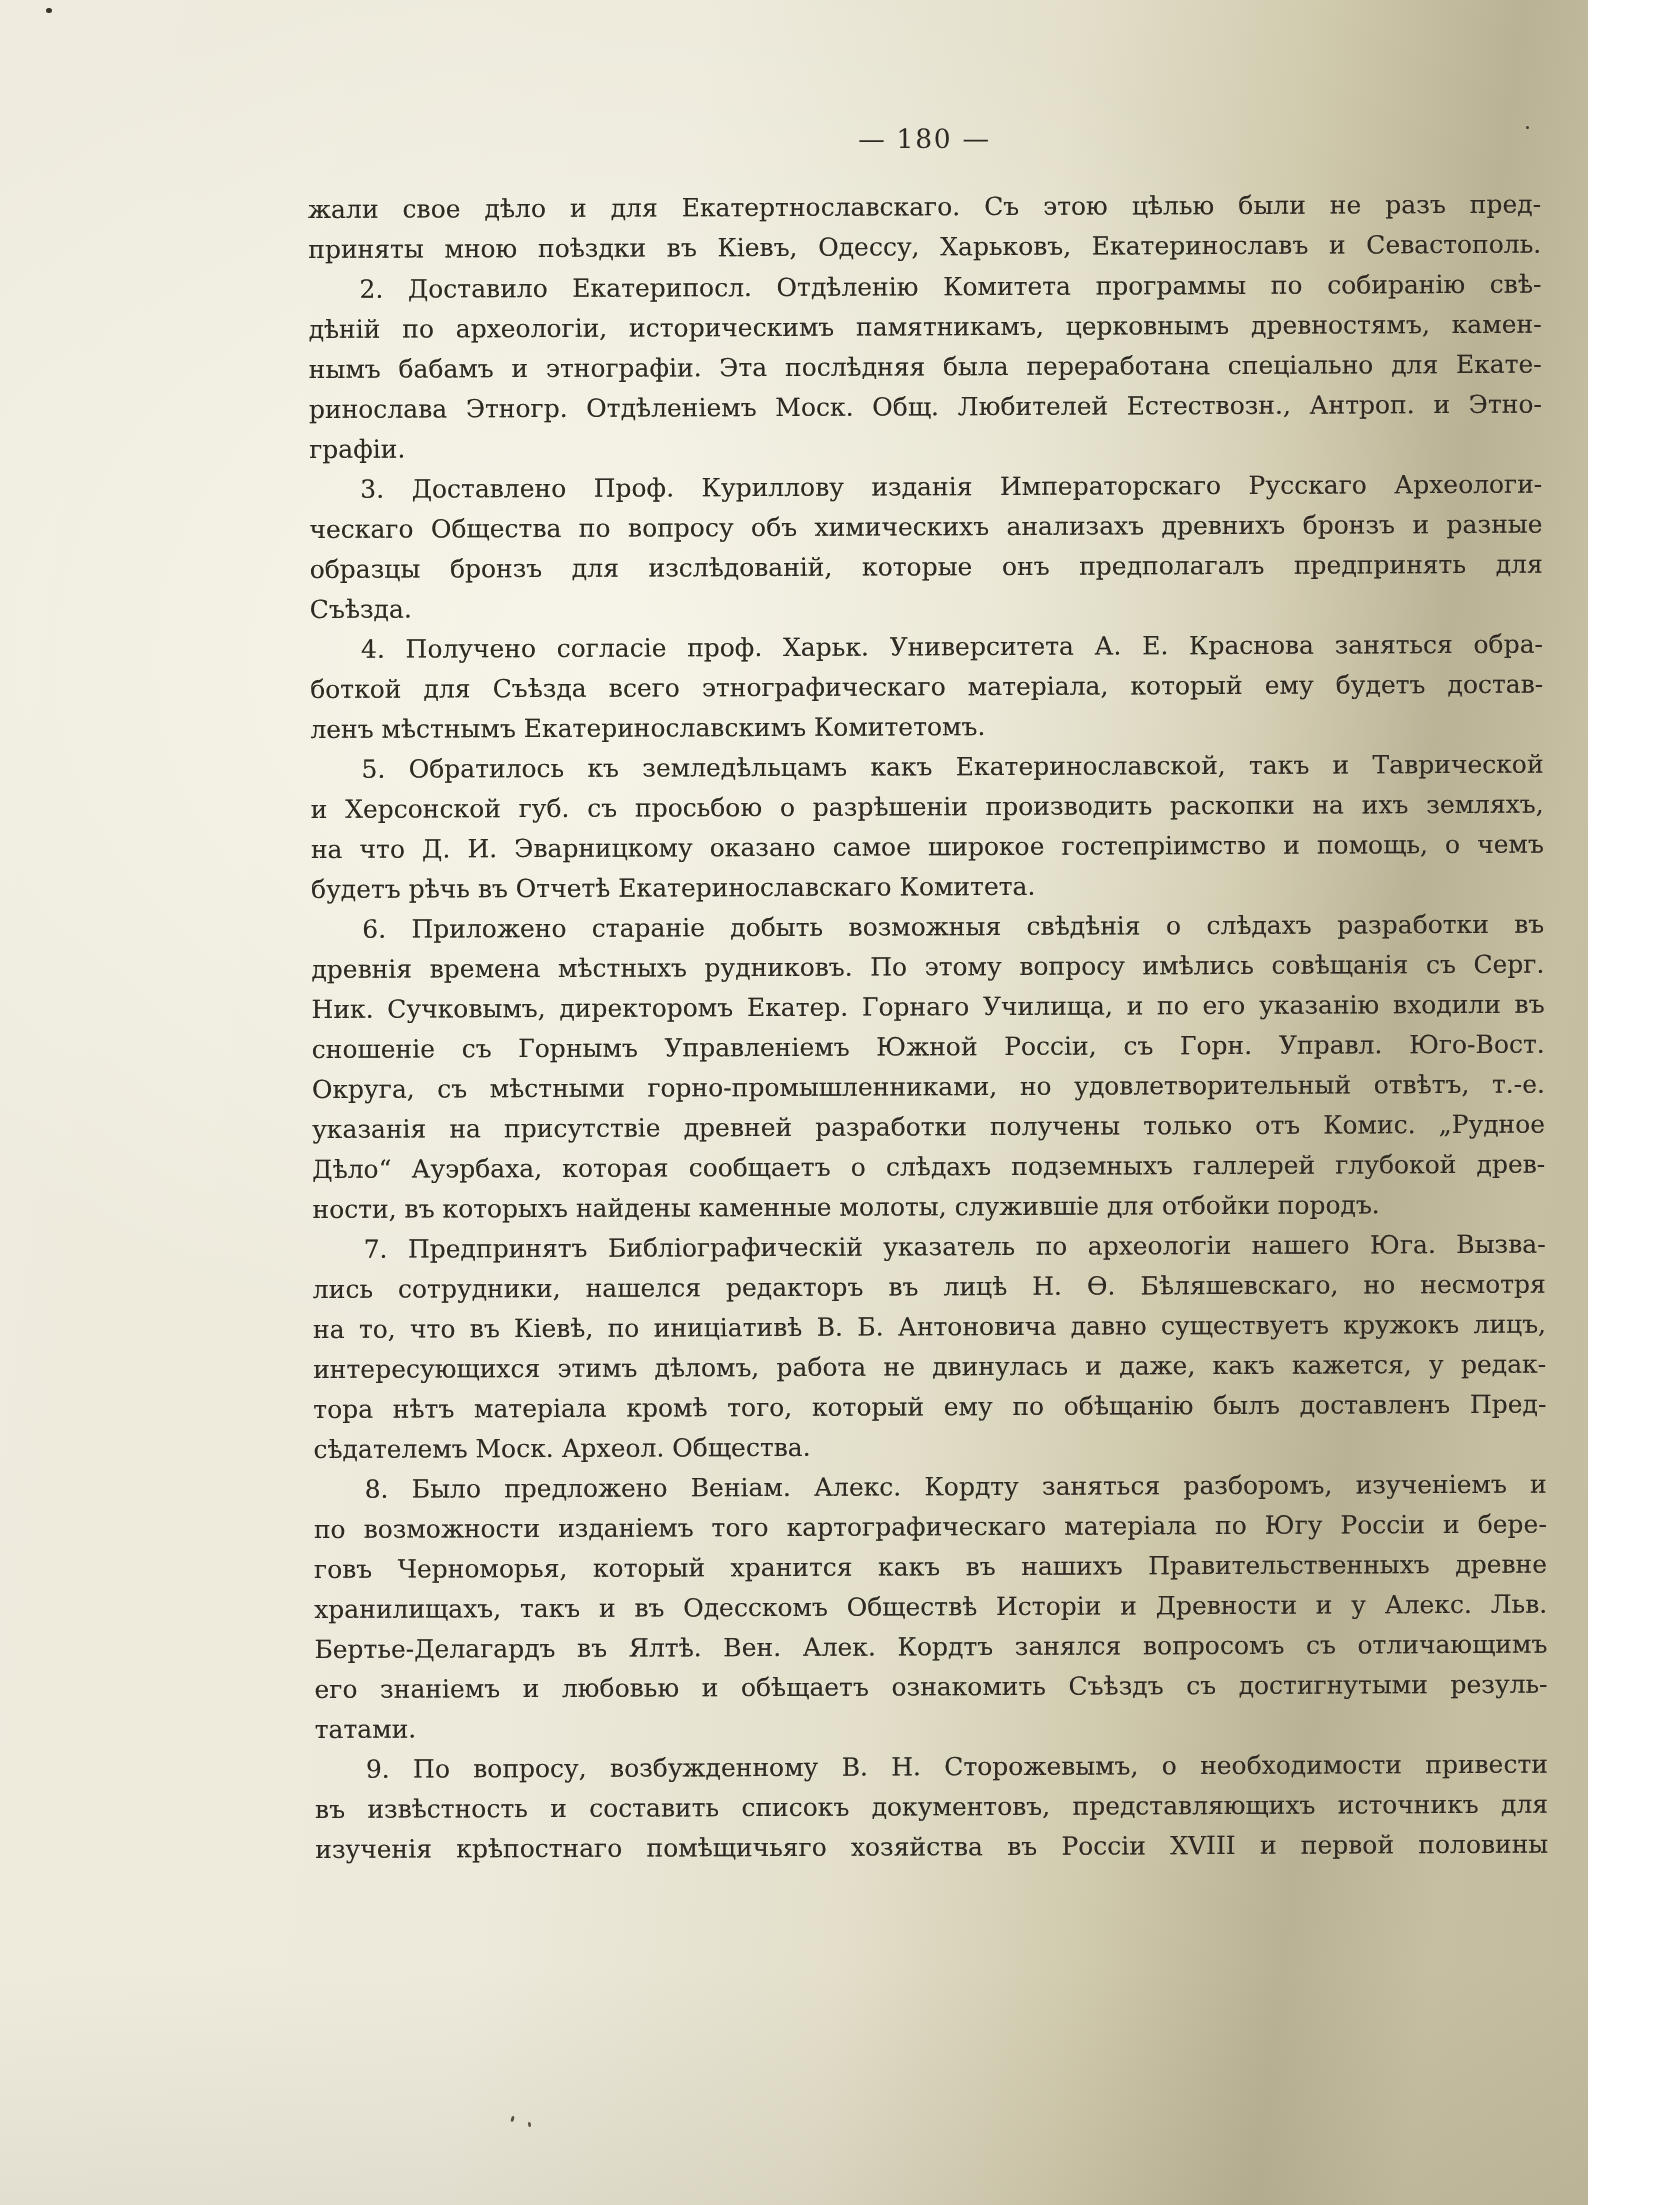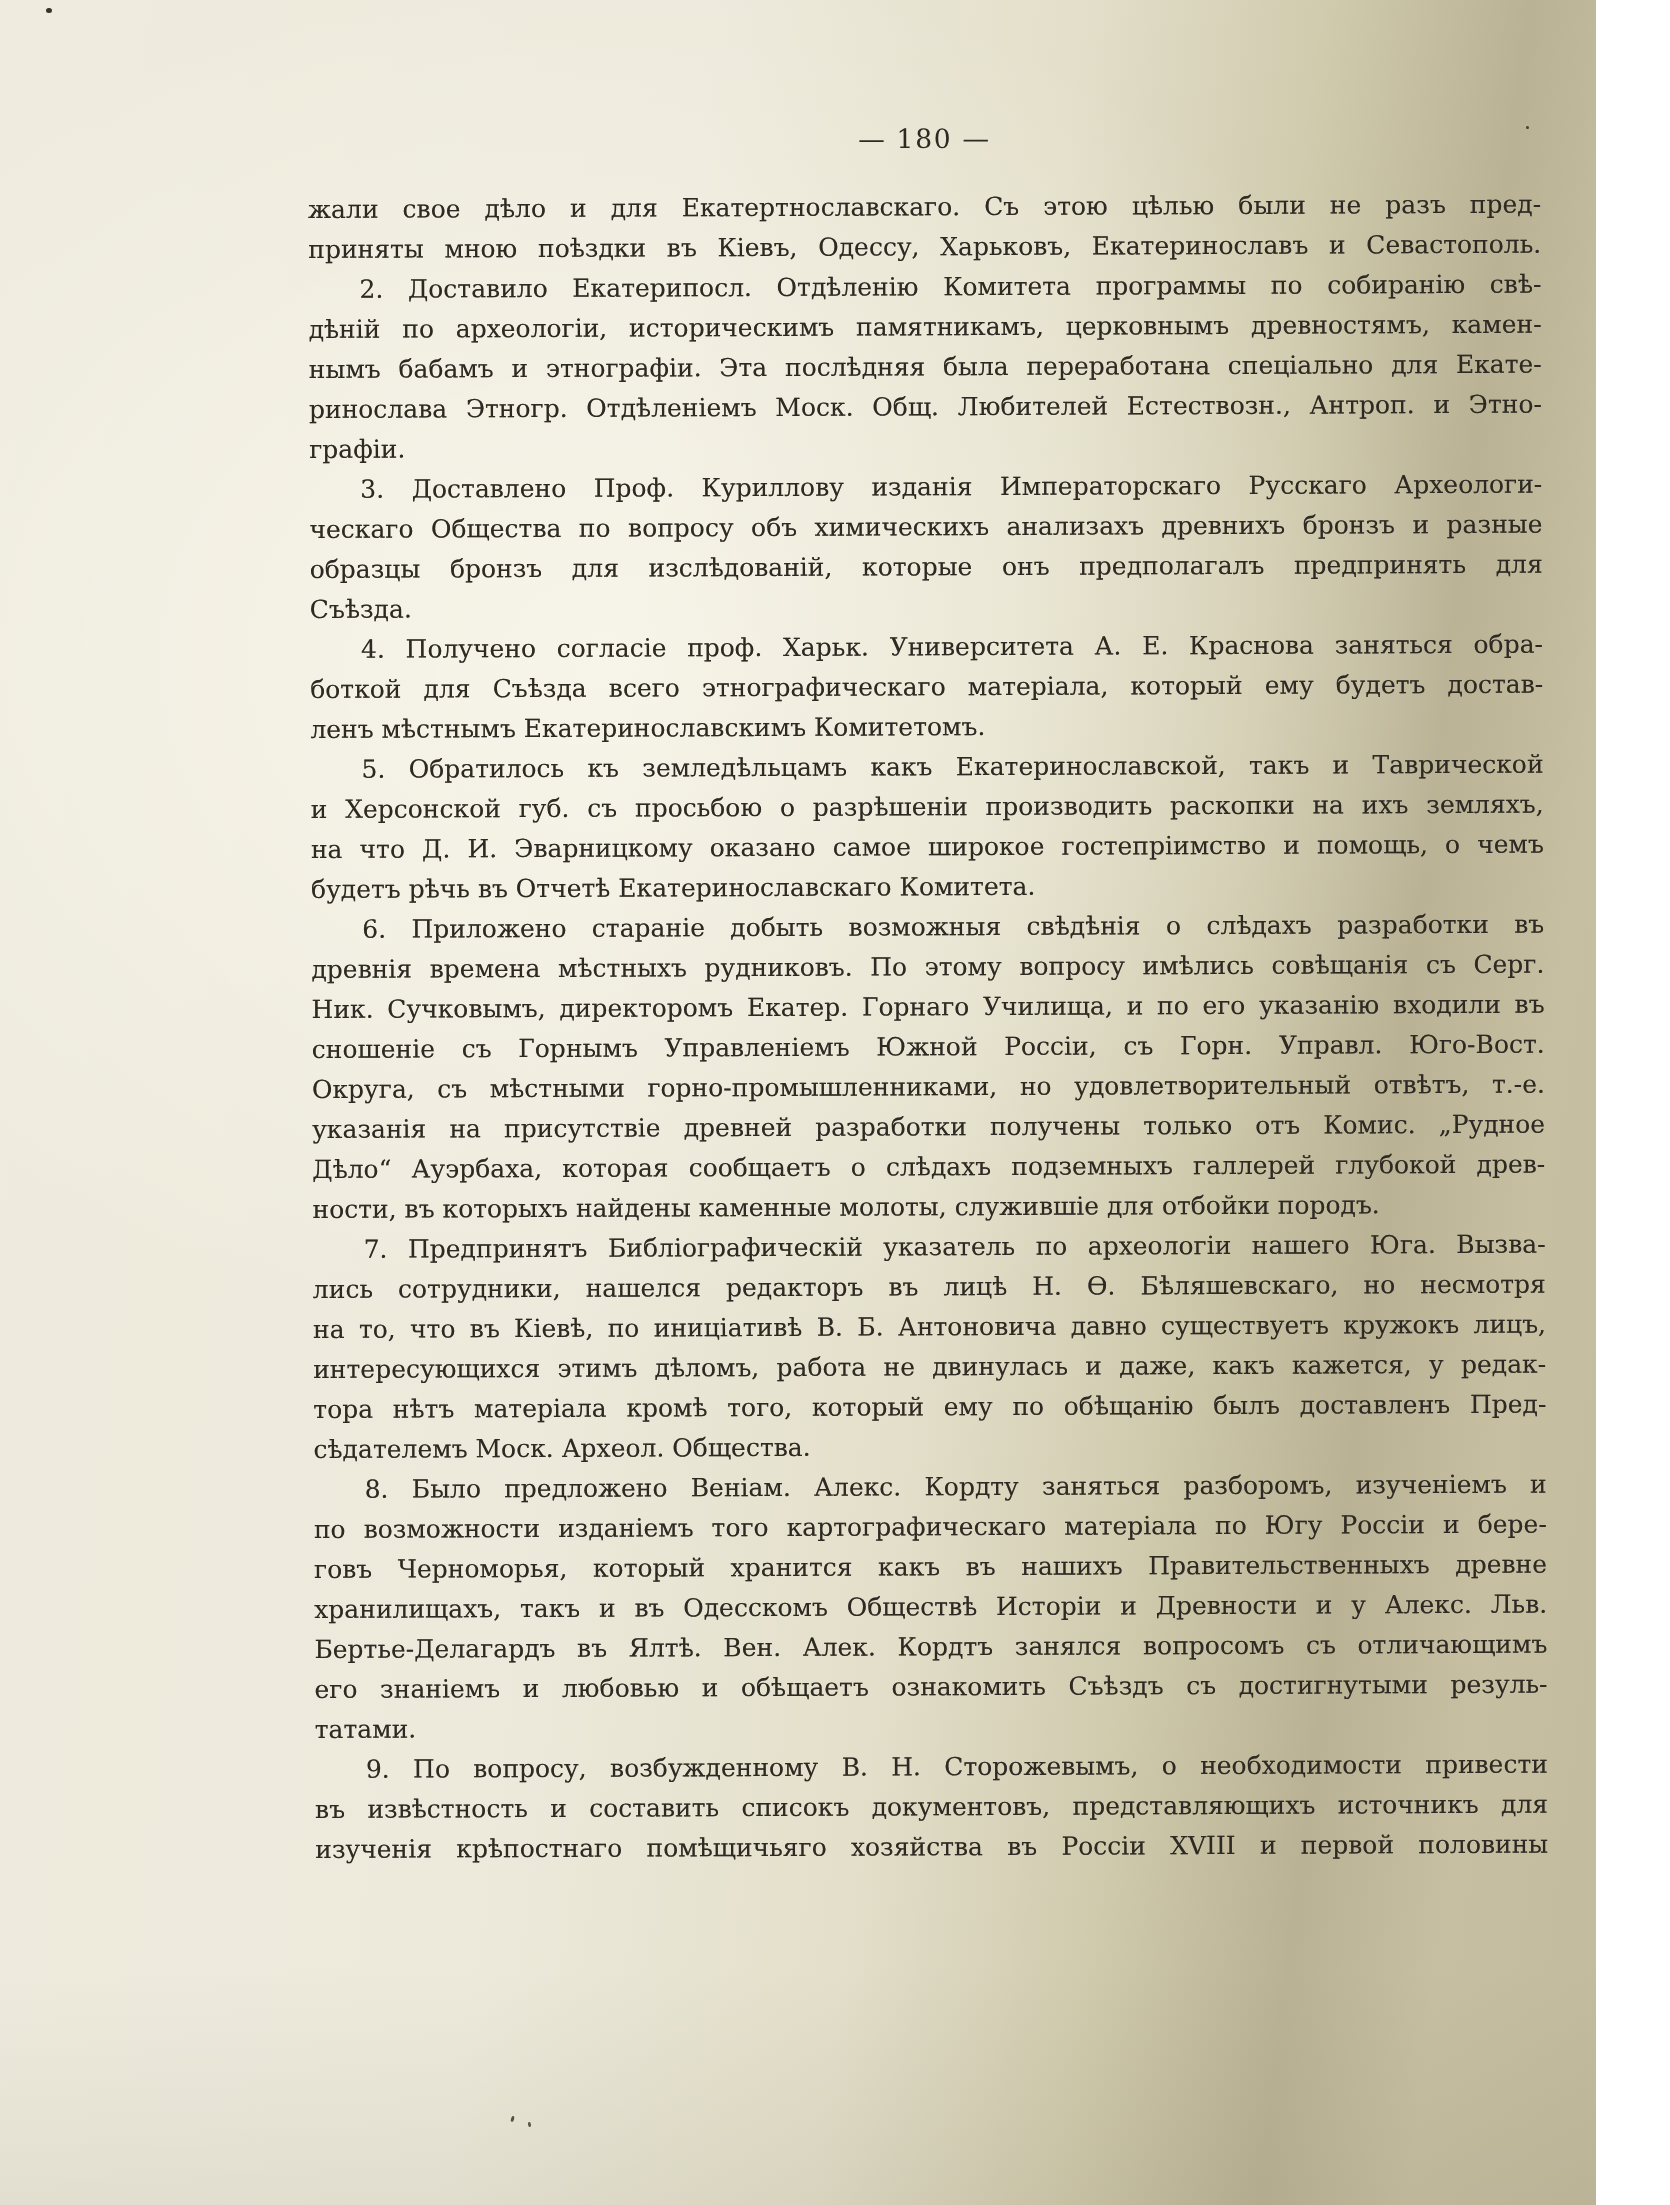--- a/index.html
+++ b/index.html
@@ -20,21 +20,20 @@
       linear-gradient(97deg,
         #efecdf 0%,
         #edeadc 38%,
         #e3dfca 58%,
         #cfc9ac 72%,
         #b9b295 82%,
         #c6bfa2 90%,
         #c2bb9e 100%),
       #ddd8c2;
     overflow: hidden;
-    padding-left: 8px;
   }
 
   
   .paper::after {
     content: "";
     position: absolute;
     left: 0; right: 0; bottom: 0;
     height: 238px;
     background: linear-gradient(180deg, rgba(120,112,86,0) 0%, rgba(120,112,86,0.10) 100%);
     pointer-events: none;

